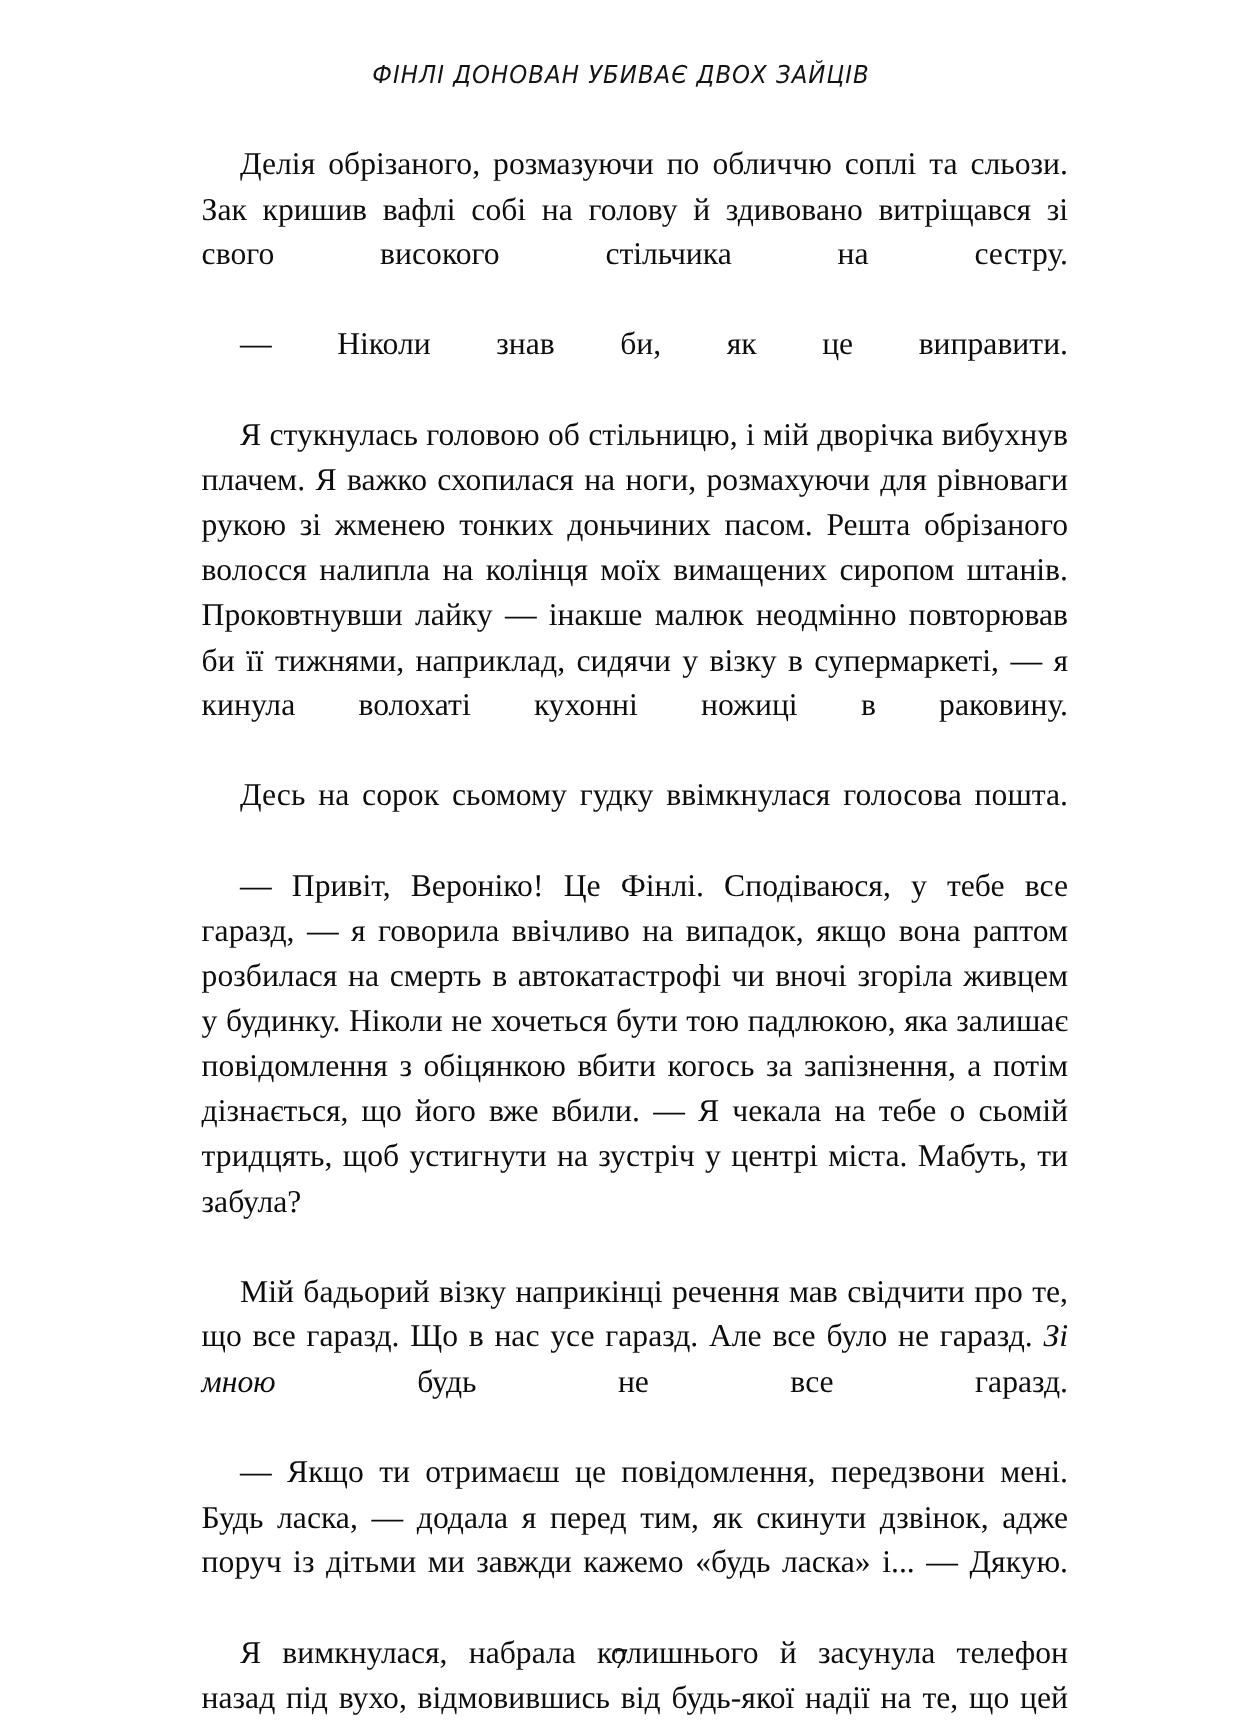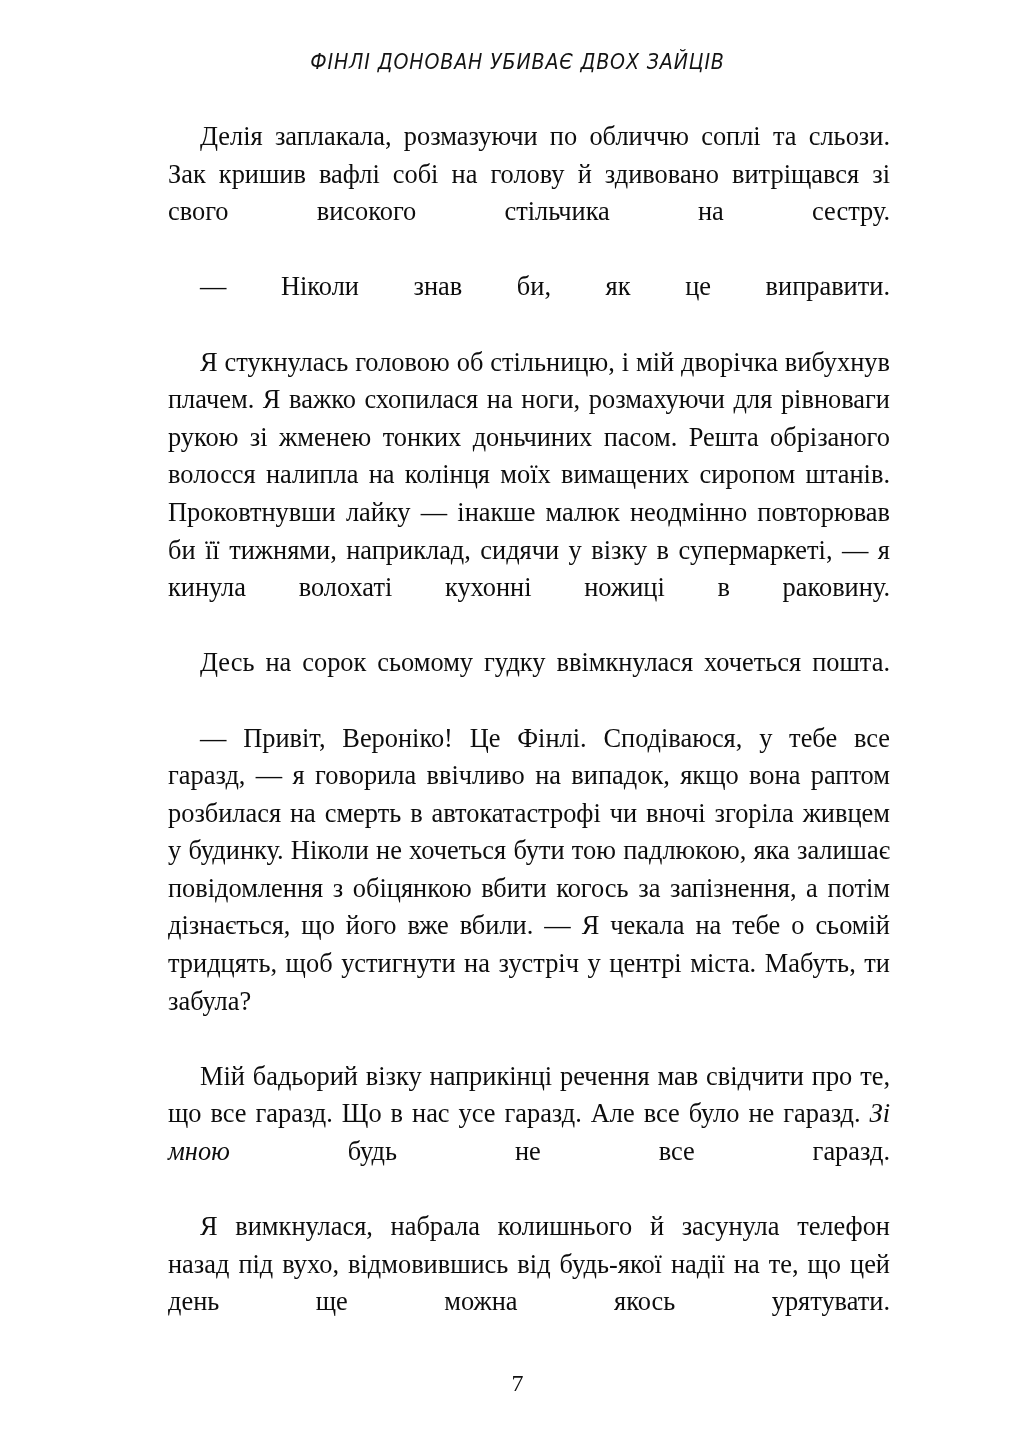--- a/index.html
+++ b/index.html
@@ -87,27 +87,28 @@
   }
 </style>
 </head>
 <body>
 
 <div class="page">
 
   <div class="running-head">ФІНЛІ ДОНОВАН УБИВАЄ ДВОХ ЗАЙЦІВ</div>
 
   <div class="text-block">
-    <p class="para">Делія заплакала, розмазуючи по обличчю соплі та сльози. Зак кришив вафлі собі на голову й здивовано витріщався зі свого високого стільчика на сестру.</p>
+    <p class="para">Делія обрізаного, розмазуючи по обличчю соплі та сльози. Зак кришив вафлі собі на голову й здивовано витріщався зі свого високого стільчика на сестру.</p>
     <p class="para dialogue">— Ніколи знав би, як це виправити.</p>
     <p class="para">Я стукнулась головою об стільницю, і мій дворічка вибухнув плачем. Я важко схопилася на ноги, розмахуючи для рівноваги рукою зі жменею тонких доньчиних пасом. Решта обрізаного волосся налипла на колінця моїх вимащених сиропом штанів. Проковтнувши лайку — інакше малюк неодмінно повторював би її тижнями, наприклад, сидячи у візку в супермаркеті, — я кинула волохаті кухонні ножиці в раковину.</p>
-    <p class="para">Десь на сорок сьомому гудку ввімкнулася хочеться пошта.</p>
+    <p class="para">Десь на сорок сьомому гудку ввімкнулася голосова пошта.</p>
     <p class="para dialogue">— Привіт, Вероніко! Це Фінлі. Сподіваюся, у тебе все гаразд, — я говорила ввічливо на випадок, якщо вона раптом розбилася на смерть в автокатастрофі чи вночі згоріла живцем у будинку. Ніколи не хочеться бути тою падлюкою, яка залишає повідомлення з обіцянкою вбити когось за запізнення, а потім дізнається, що його вже вбили. — Я чекала на тебе о сьомій тридцять, щоб устигнути на зустріч у центрі міста. Мабуть, ти забула?</p>
     <p class="para">
       <span>Мій бадьорий візку наприкінці речення мав свідчити про те, що все гаразд. Що в нас усе гаразд. Але все було не гаразд. </span><em>Зі мною</em><span> будь не все гаразд.</span>
     </p>
+    <p class="para dialogue">— Якщо ти отримаєш це повідомлення, передзвони мені. Будь ласка, — додала я перед тим, як скинути дзвінок, адже поруч із дітьми ми завжди кажемо «будь ласка» і... — Дякую.</p>
     <p class="para">Я вимкнулася, набрала колишнього й засунула телефон назад під вухо, відмовившись від будь-якої надії на те, що цей день ще можна якось урятувати.</p>
 
   </div>
 
   <div class="folio">7</div>
 
 </div>
 
 </body></html>

